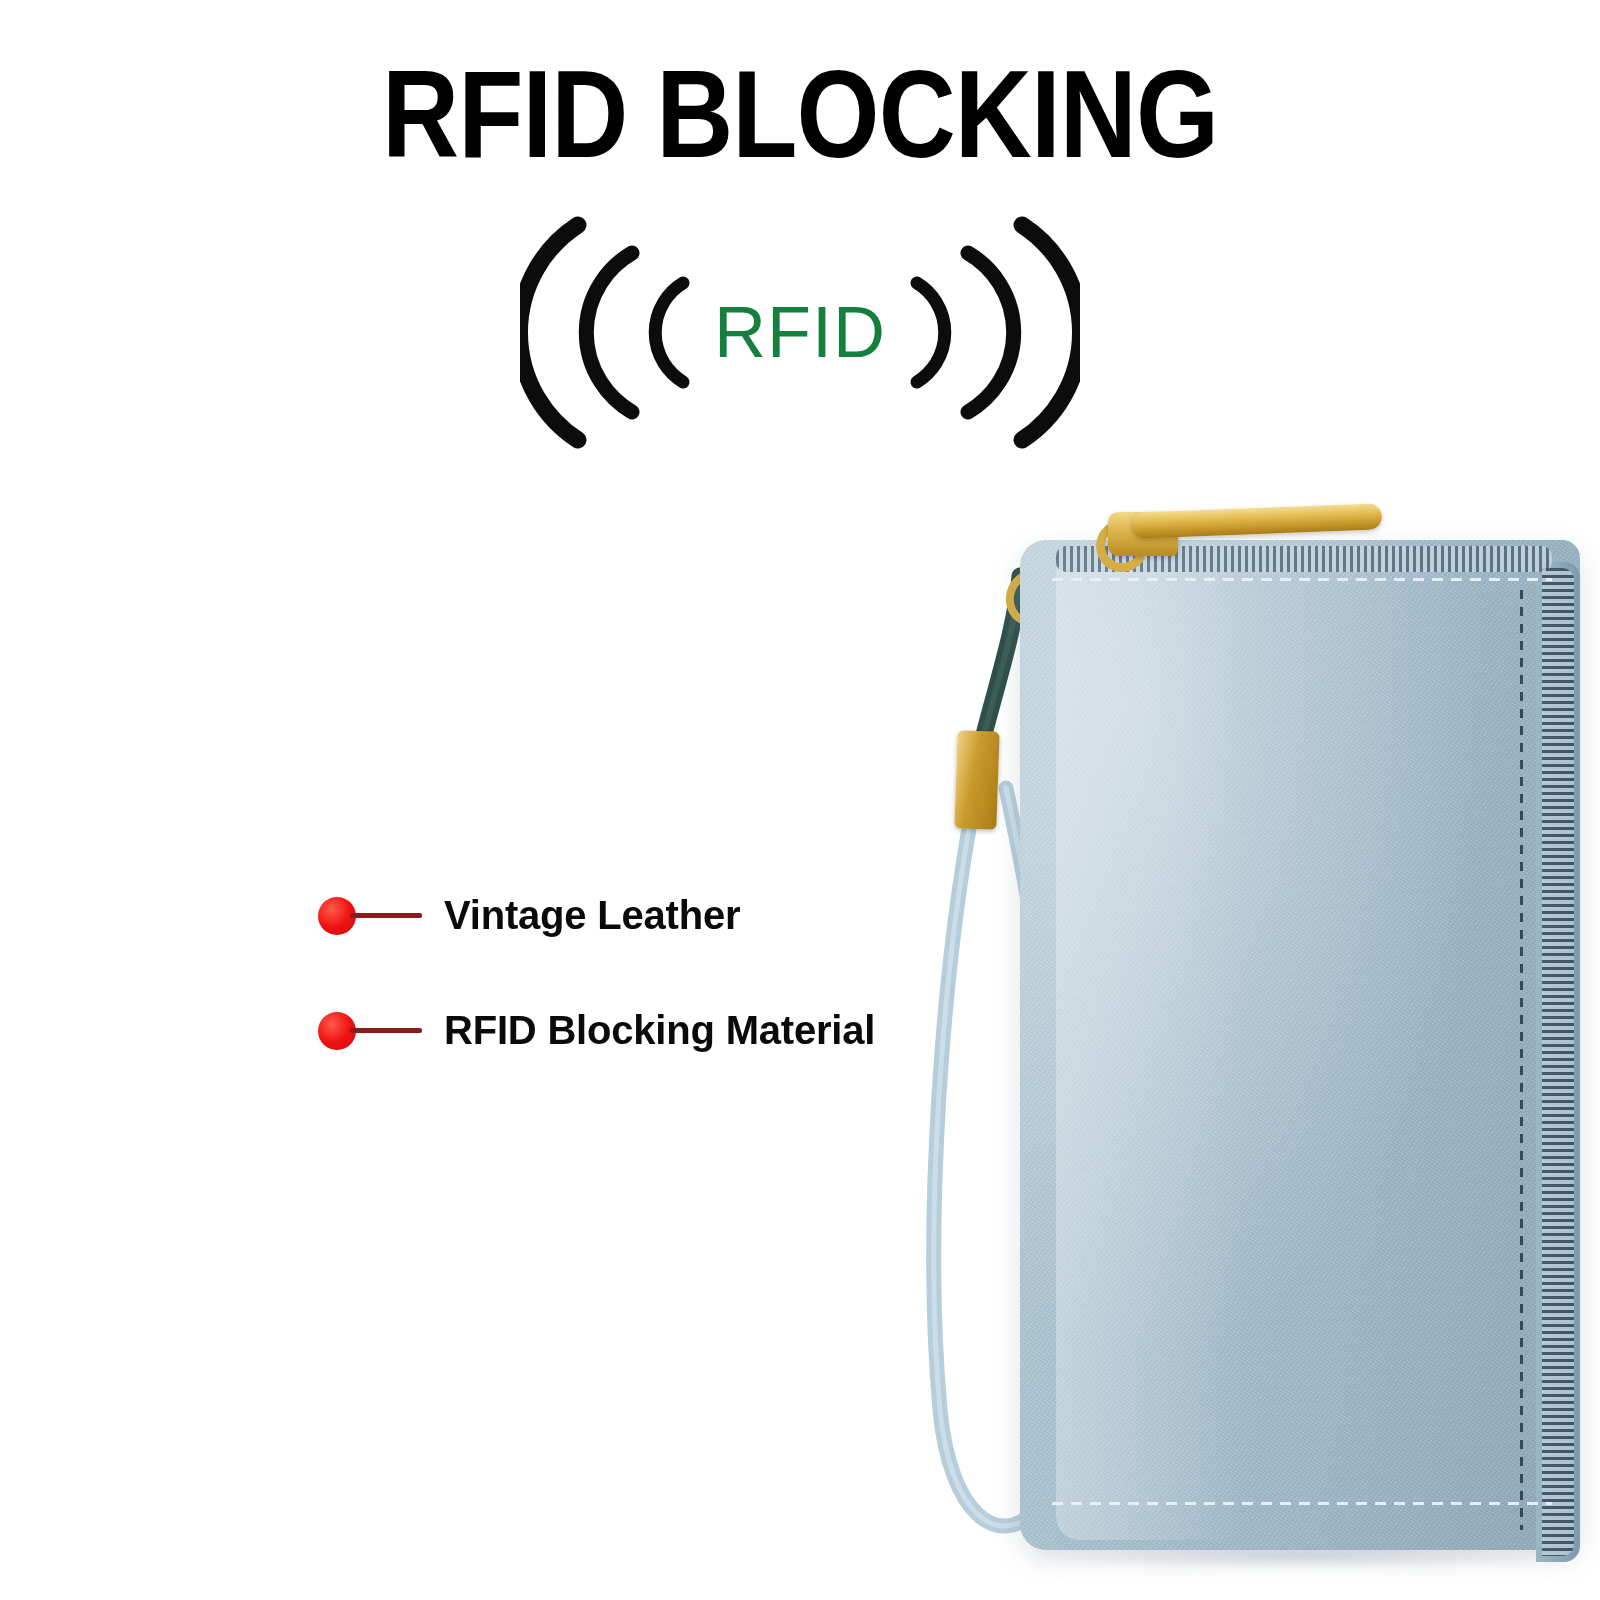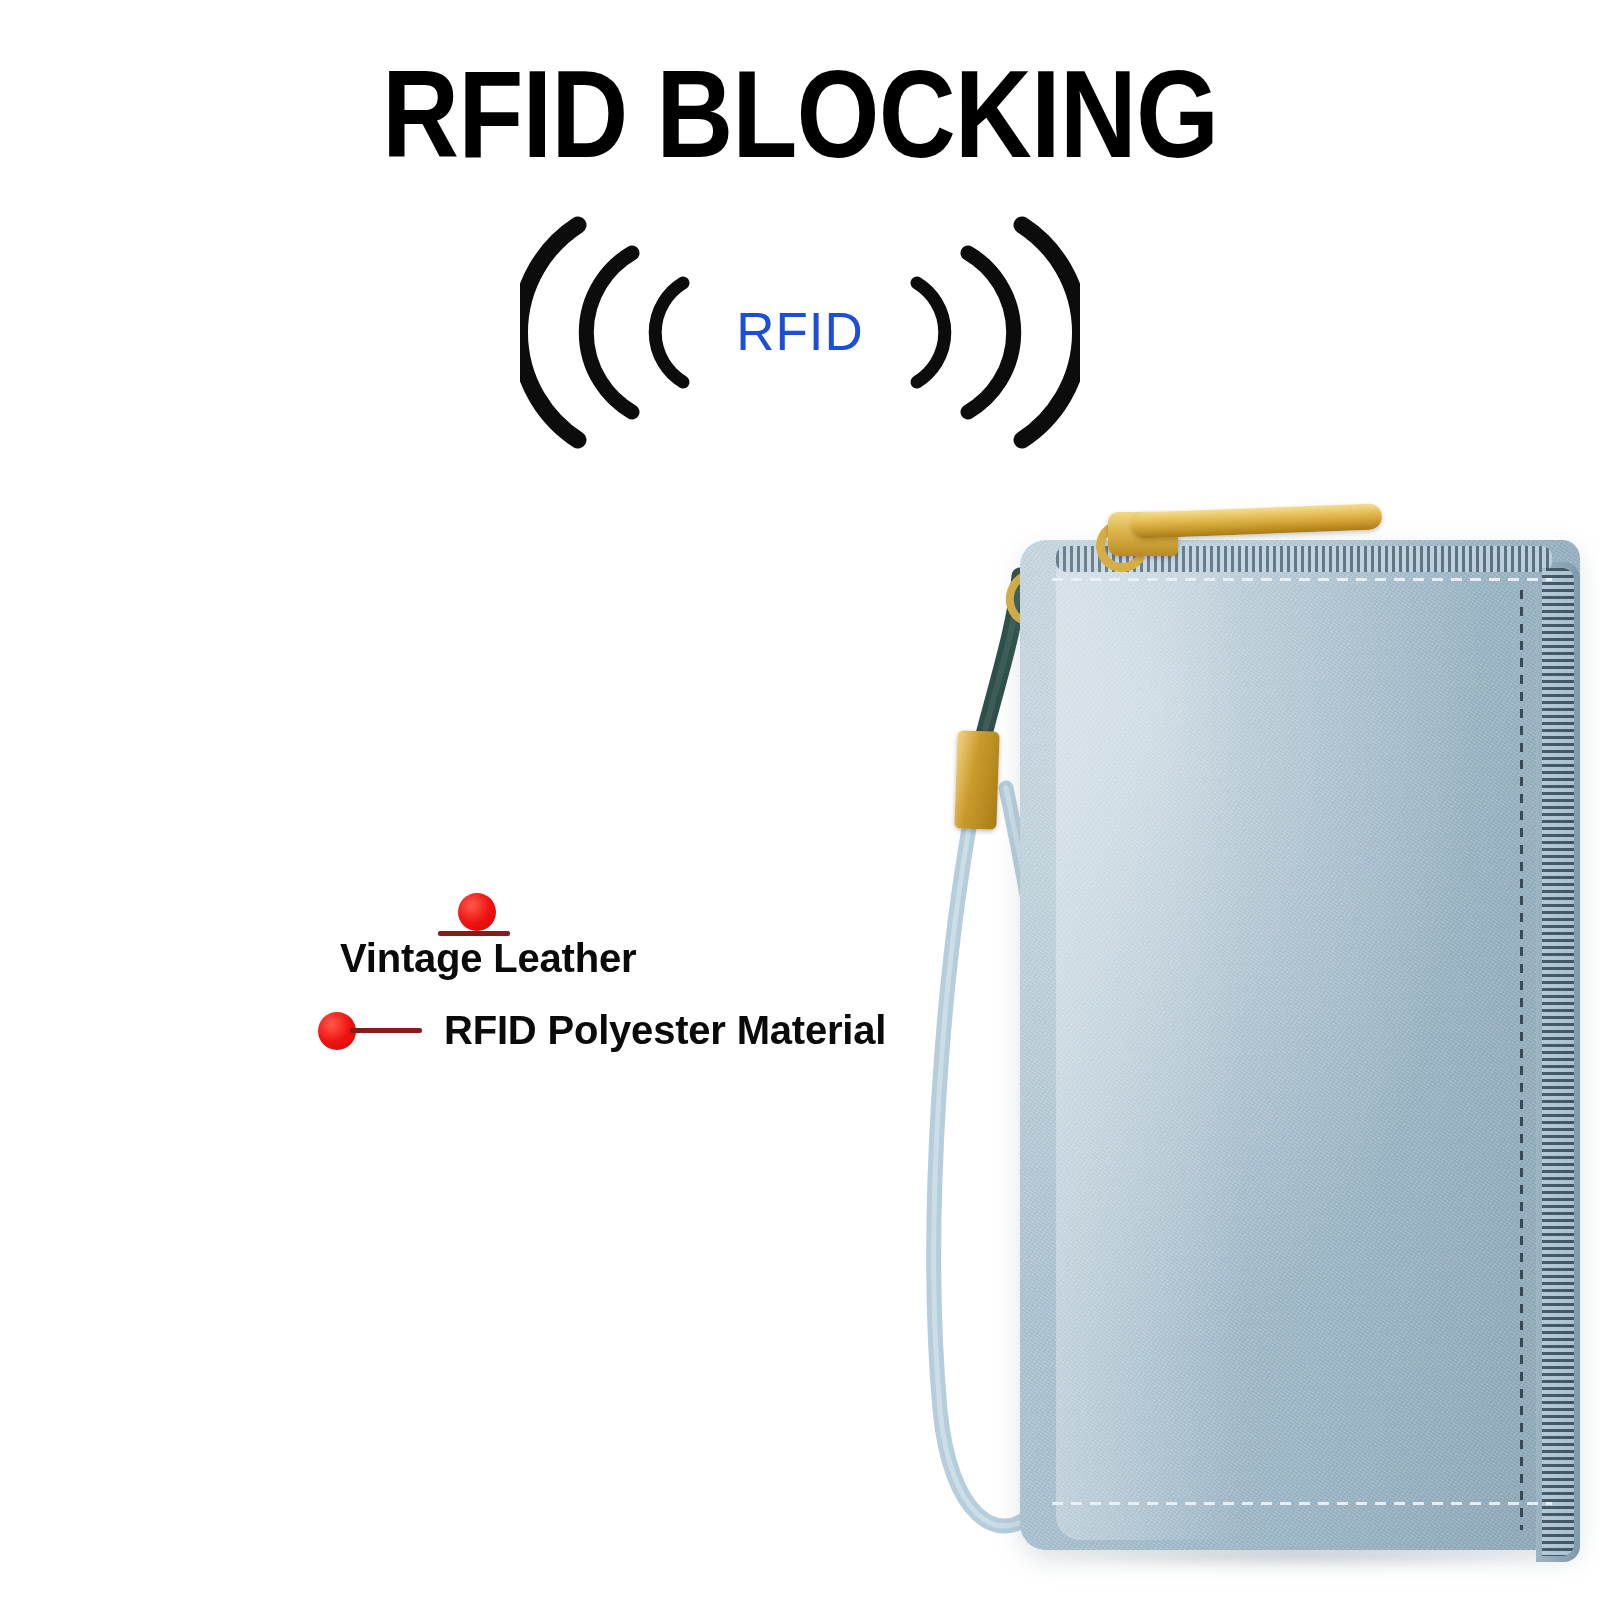--- a/index.html
+++ b/index.html
@@ -31,22 +31,22 @@
   
   .badge{position:absolute;left:520px;top:205px;width:560px;height:255px;}
   .badge svg{display:block;width:560px;height:255px;}
   .badge-text{
     position:absolute;left:0;top:0;width:560px;height:255px;
     display:flex;flex-direction:column;align-items:center;justify-content:center;
     pointer-events:none;
   }
   .badge-rfid{
     font-family:"Liberation Sans", sans-serif;
-    font-weight:400;font-size:53px;line-height:0.92;
-    letter-spacing:1px;color:#1d4ed8;
+    font-weight:400;font-size:72px;line-height:0.92;
+    letter-spacing:1px;color:#15803d;
   }
   .badge-protect{
     font-family:"Liberation Sans", sans-serif;
     font-weight:400;font-size:60px;line-height:1.0;
     letter-spacing:0px;color:#0c0c0c;margin-top:2px;
   }
 
   
   .layers-clip{position:absolute;left:0;top:760px;width:440px;height:580px;overflow:hidden;}
 
@@ -59,21 +59,21 @@
     box-shadow:0 0 7px rgba(255,255,255,.65);
   }
   .callout .lead{
     height:5px;background:#8b1a1a;flex:0 0 auto;margin-left:-6px;border-radius:2px;
   }
   .callout .ctext{
     font-family:"Liberation Sans", sans-serif;
     font-weight:700;font-size:40px;color:#0a0a0a;
     white-space:nowrap;margin-left:22px;letter-spacing:-0.2px;
   }
-  #callout-0{left:318px;top:893px;flex-direction:column;}
+  #callout-0{left:318px;top:893px;}
   #callout-0 .lead{width:72px;}
   #callout-1{left:318px;top:1008px;}
   #callout-1 .lead{width:72px;}
   #callout-2{left:318px;top:1125px;}
   #callout-2 .lead{width:72px;}
 
   
   .product{position:absolute;left:820px;top:450px;width:790px;height:1160px;}
 
   
@@ -207,21 +207,21 @@
 
   <div class="callout" id="callout-0">
     <span class="dot"></span>
     <span class="lead"></span>
     <span class="ctext">Vintage Leather</span>
   </div>
 
   <div class="callout" id="callout-1">
     <span class="dot"></span>
     <span class="lead"></span>
-    <span class="ctext">RFID Polyester Material</span>
+    <span class="ctext">RFID Blocking Material</span>
   </div>
 
 
   <div class="product">
 
     <div class="ground-shadow"></div>
 
     <div class="strap">
       <svg viewBox="0 0 790 1160">
 

